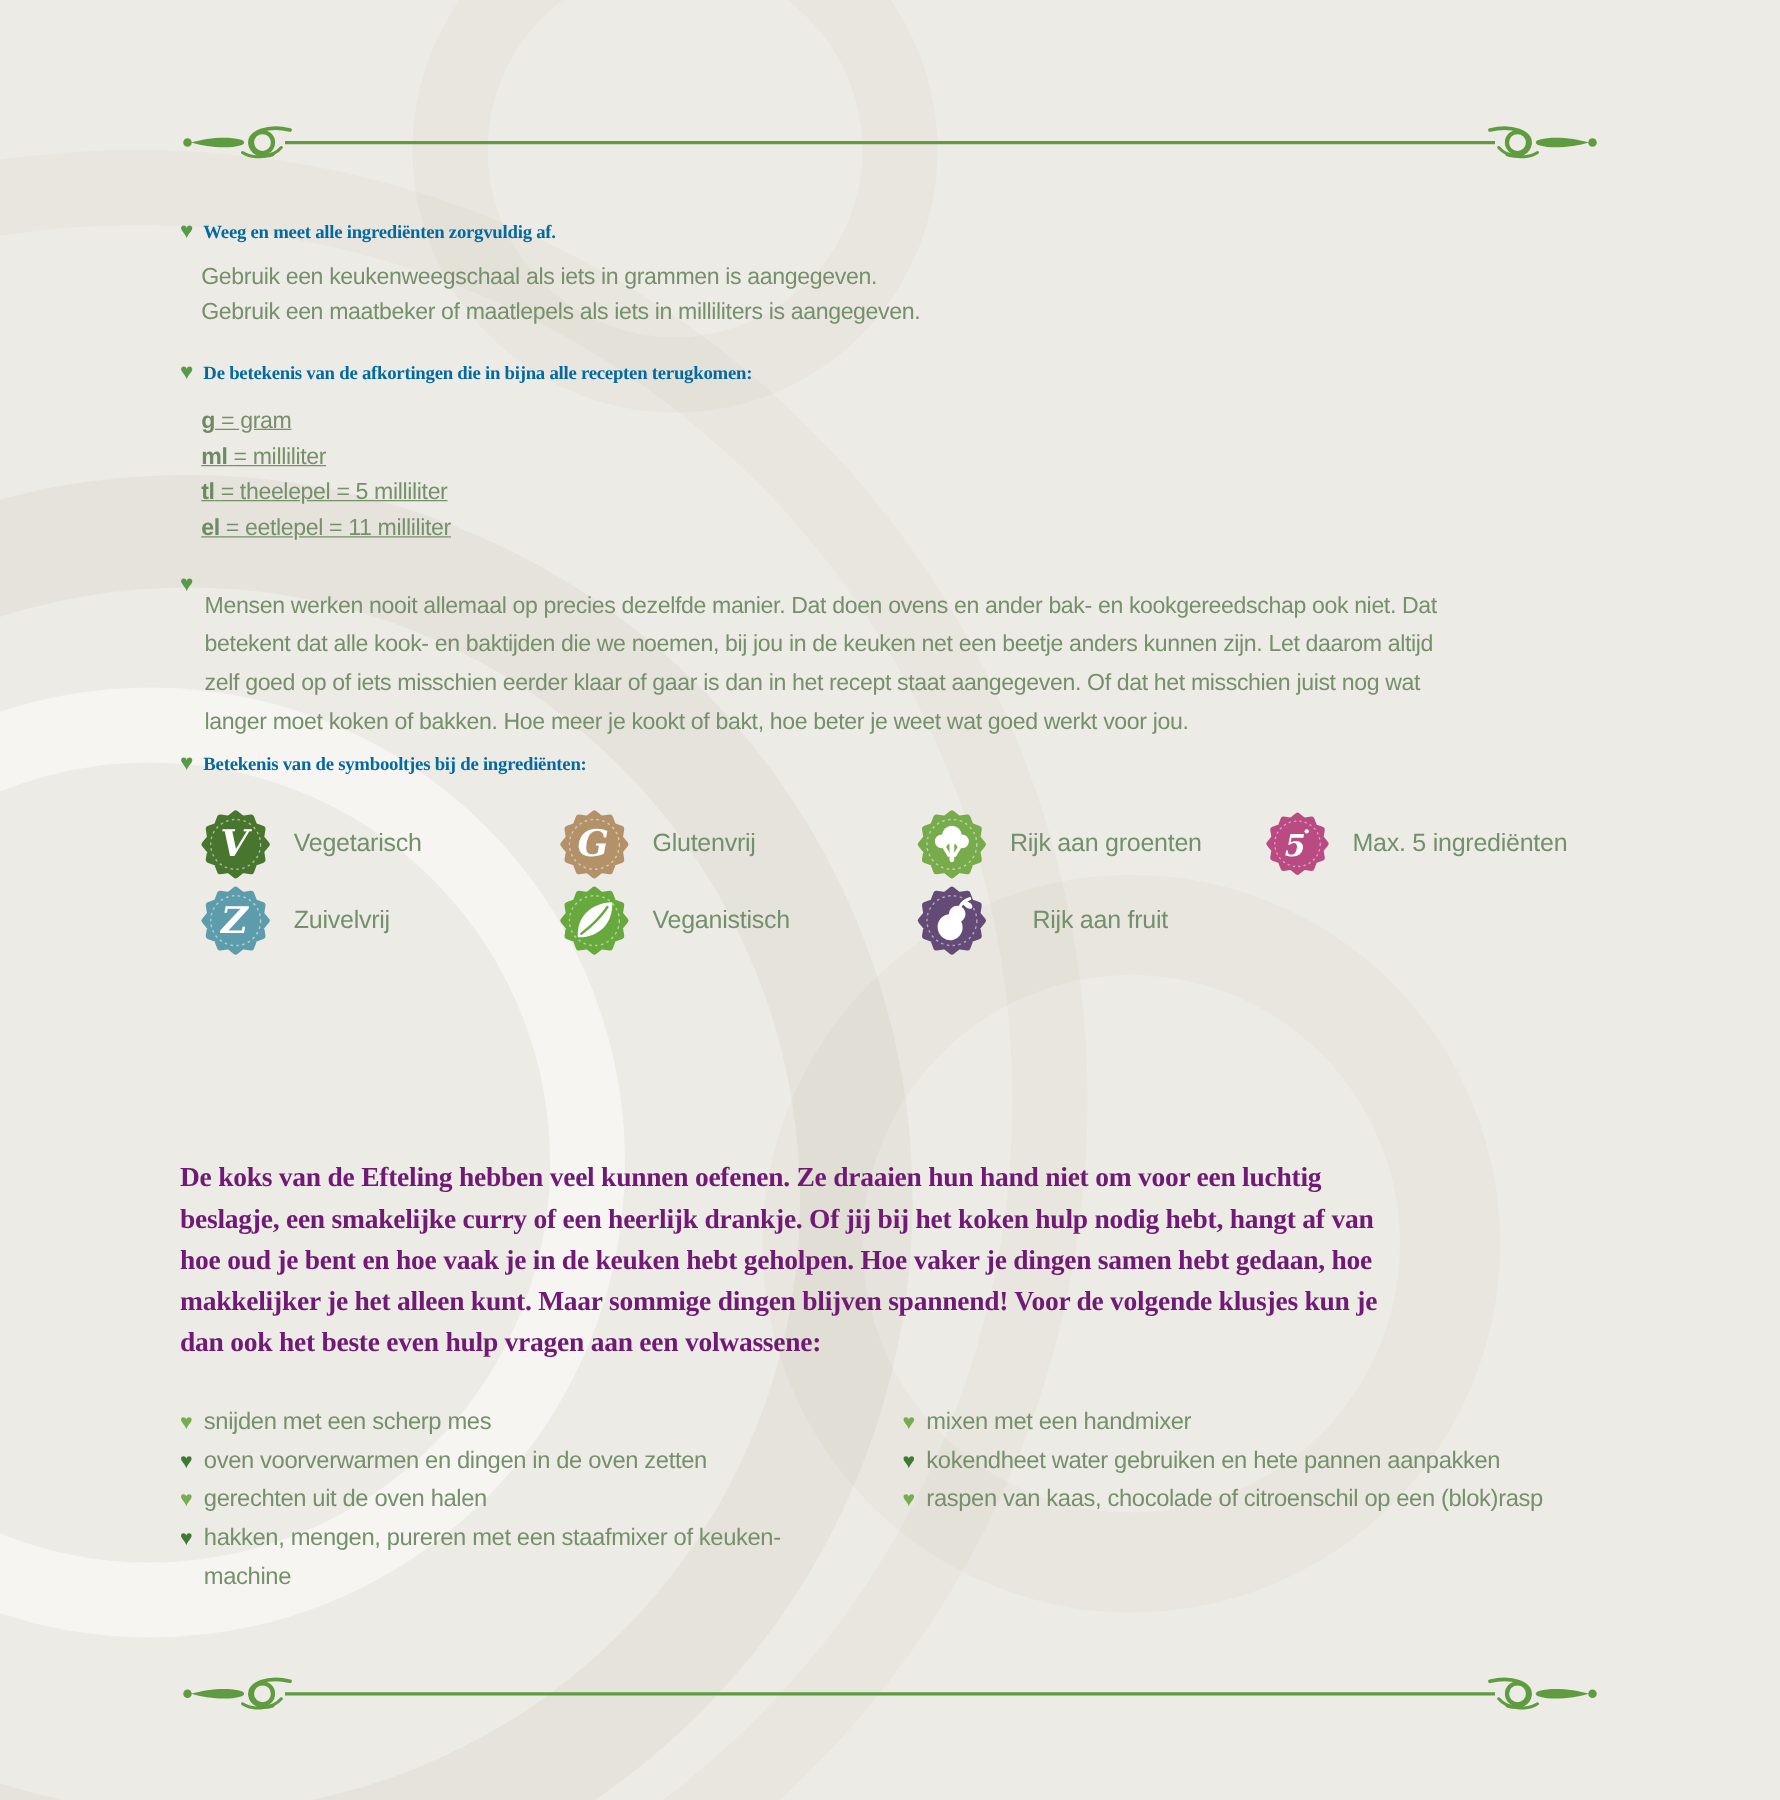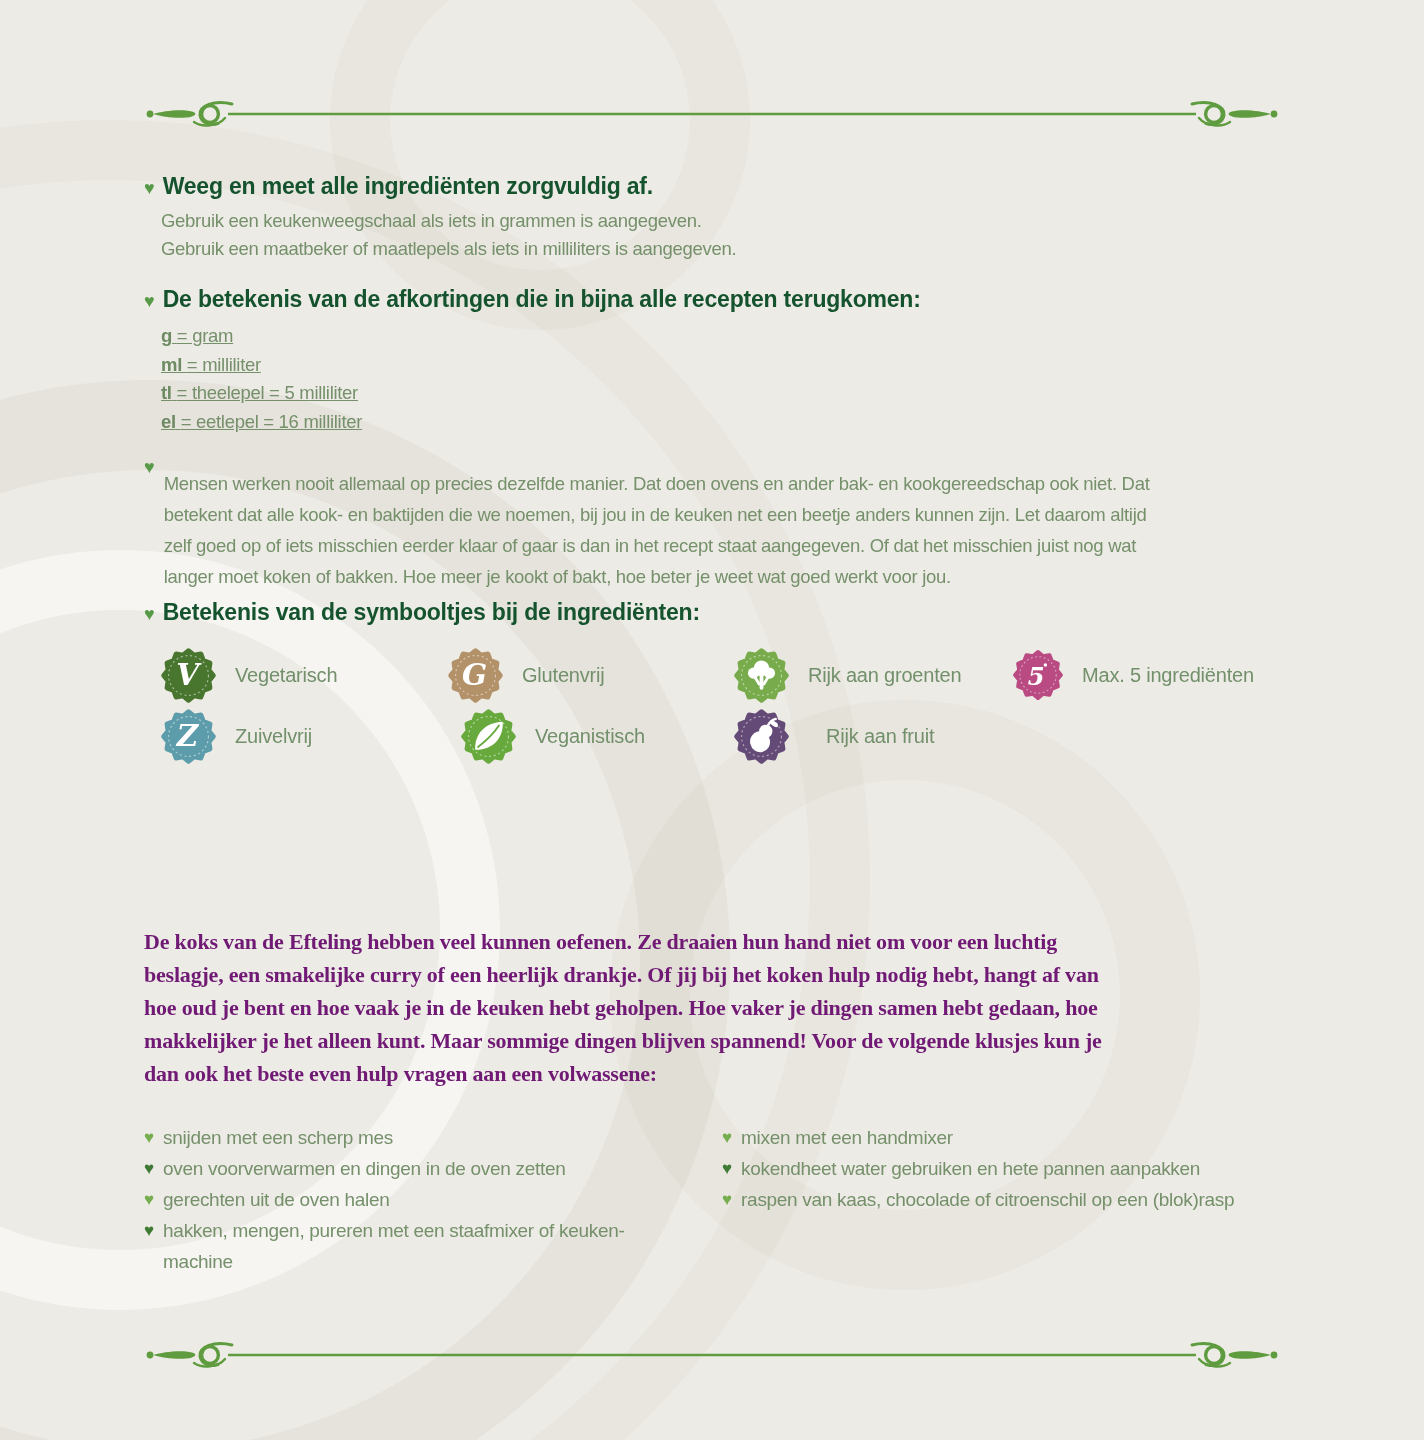--- a/index.html
+++ b/index.html
@@ -20,22 +20,22 @@
 
   .block{position:absolute;left:144px;z-index:2;}
 
   .divider{width:1136px;height:32px;display:block;}
   #divider-top{top:98px;}
   #divider-bottom{top:1339px;}
 
   .heart{color:#579a48;font-size:18px;line-height:inherit;flex:0 0 auto;}
   .sec-head{display:flex;gap:8px;align-items:baseline;}
   .sec-head h2{
-    margin:0;font-family:Liberation Sans, sans-serif;font-weight:700;
-    font-size:23px;line-height:28px;color:#14532d;letter-spacing:-0.2px;
+    margin:0;font-family:Liberation Serif, serif;font-weight:700;
+    font-size:15px;line-height:28px;color:#0369a1;letter-spacing:-0.2px;
   }
   .bodytext{color:#75906b;font-size:18.5px;letter-spacing:-0.3px;}
 
   #weigh{top:172px;}
   #weigh .lines{margin:7px 0 0 17px;line-height:27.5px;white-space:pre;}
 
   #abbrev{top:285px;}
   #abbrev .items{margin:9px 0 0 17px;line-height:28.5px;text-decoration:underline;}
   #abbrev .abbr{font-weight:700;color:#6d8a62;}
 
@@ -45,21 +45,21 @@
 
   #sym-head{top:598px;}
 
   #sym-grid{top:645px;width:1180px;height:132px;}
   .sym{position:absolute;display:flex;align-items:center;gap:18px;}
   #sym-0{left:16px;top:2px;}
   #sym-1{left:303px;top:2px;}
   #sym-2{left:589px;top:2px;}
   #sym-3{left:868px;top:4px;}
   #sym-4{left:16px;top:63px;}
-  #sym-5{left:316px;top:63px;align-items:center;}
+  #sym-5{left:303px;top:63px;align-items:center;}
   #sym-6{left:589px;top:63px;gap:36px;}
   .badge{width:57px;height:57px;display:block;}
   #sym-3 .badge{width:52px;height:52px;}
   .sym-label{font-size:20px;color:#72906b;letter-spacing:-0.2px;}
   .badge text{font-family:"DejaVu Serif",serif;font-style:italic;font-weight:bold;}
 
   #title{top:800px;font-family:"DejaVu Serif",serif;font-style:italic;font-weight:bold;
     font-size:76px;line-height:110px;letter-spacing:-3px;white-space:nowrap;}
   #title .lead{color:#3d7032;}
   #title .rest{color:#6ba24f;margin-left:18px;}
@@ -135,21 +135,21 @@
 
   <div class="block" id="abbrev">
     <div class="sec-head">
       <span class="heart">♥</span>
       <h2>De betekenis van de afkortingen die in bijna alle recepten terugkomen:</h2>
     </div>
     <div class="items bodytext">
       <div><span class="abbr">g</span> <span>= gram</span></div>
       <div><span class="abbr">ml</span> <span>= milliliter</span></div>
       <div><span class="abbr">tl</span> <span>= theelepel = 5 milliliter</span></div>
-      <div><span class="abbr">el</span> <span>= eetlepel = 16 milliliter</span></div>
+      <div><span class="abbr">el</span> <span>= eetlepel = 11 milliliter</span></div>
     </div>
   </div>
 
   <div class="block" id="note">
     <span class="heart">♥</span>
     <div class="txt bodytext">Mensen werken nooit allemaal op precies dezelfde manier. Dat doen ovens en ander bak- en kookgereedschap ook niet. Dat
 betekent dat alle kook- en baktijden die we noemen, bij jou in de keuken net een beetje anders kunnen zijn. Let daarom altijd
 zelf goed op of iets misschien eerder klaar of gaar is dan in het recept staat aangegeven. Of dat het misschien juist nog wat
 langer moet koken of bakken. Hoe meer je kookt of bakt, hoe beter je weet wat goed werkt voor jou.</div>
   </div>

